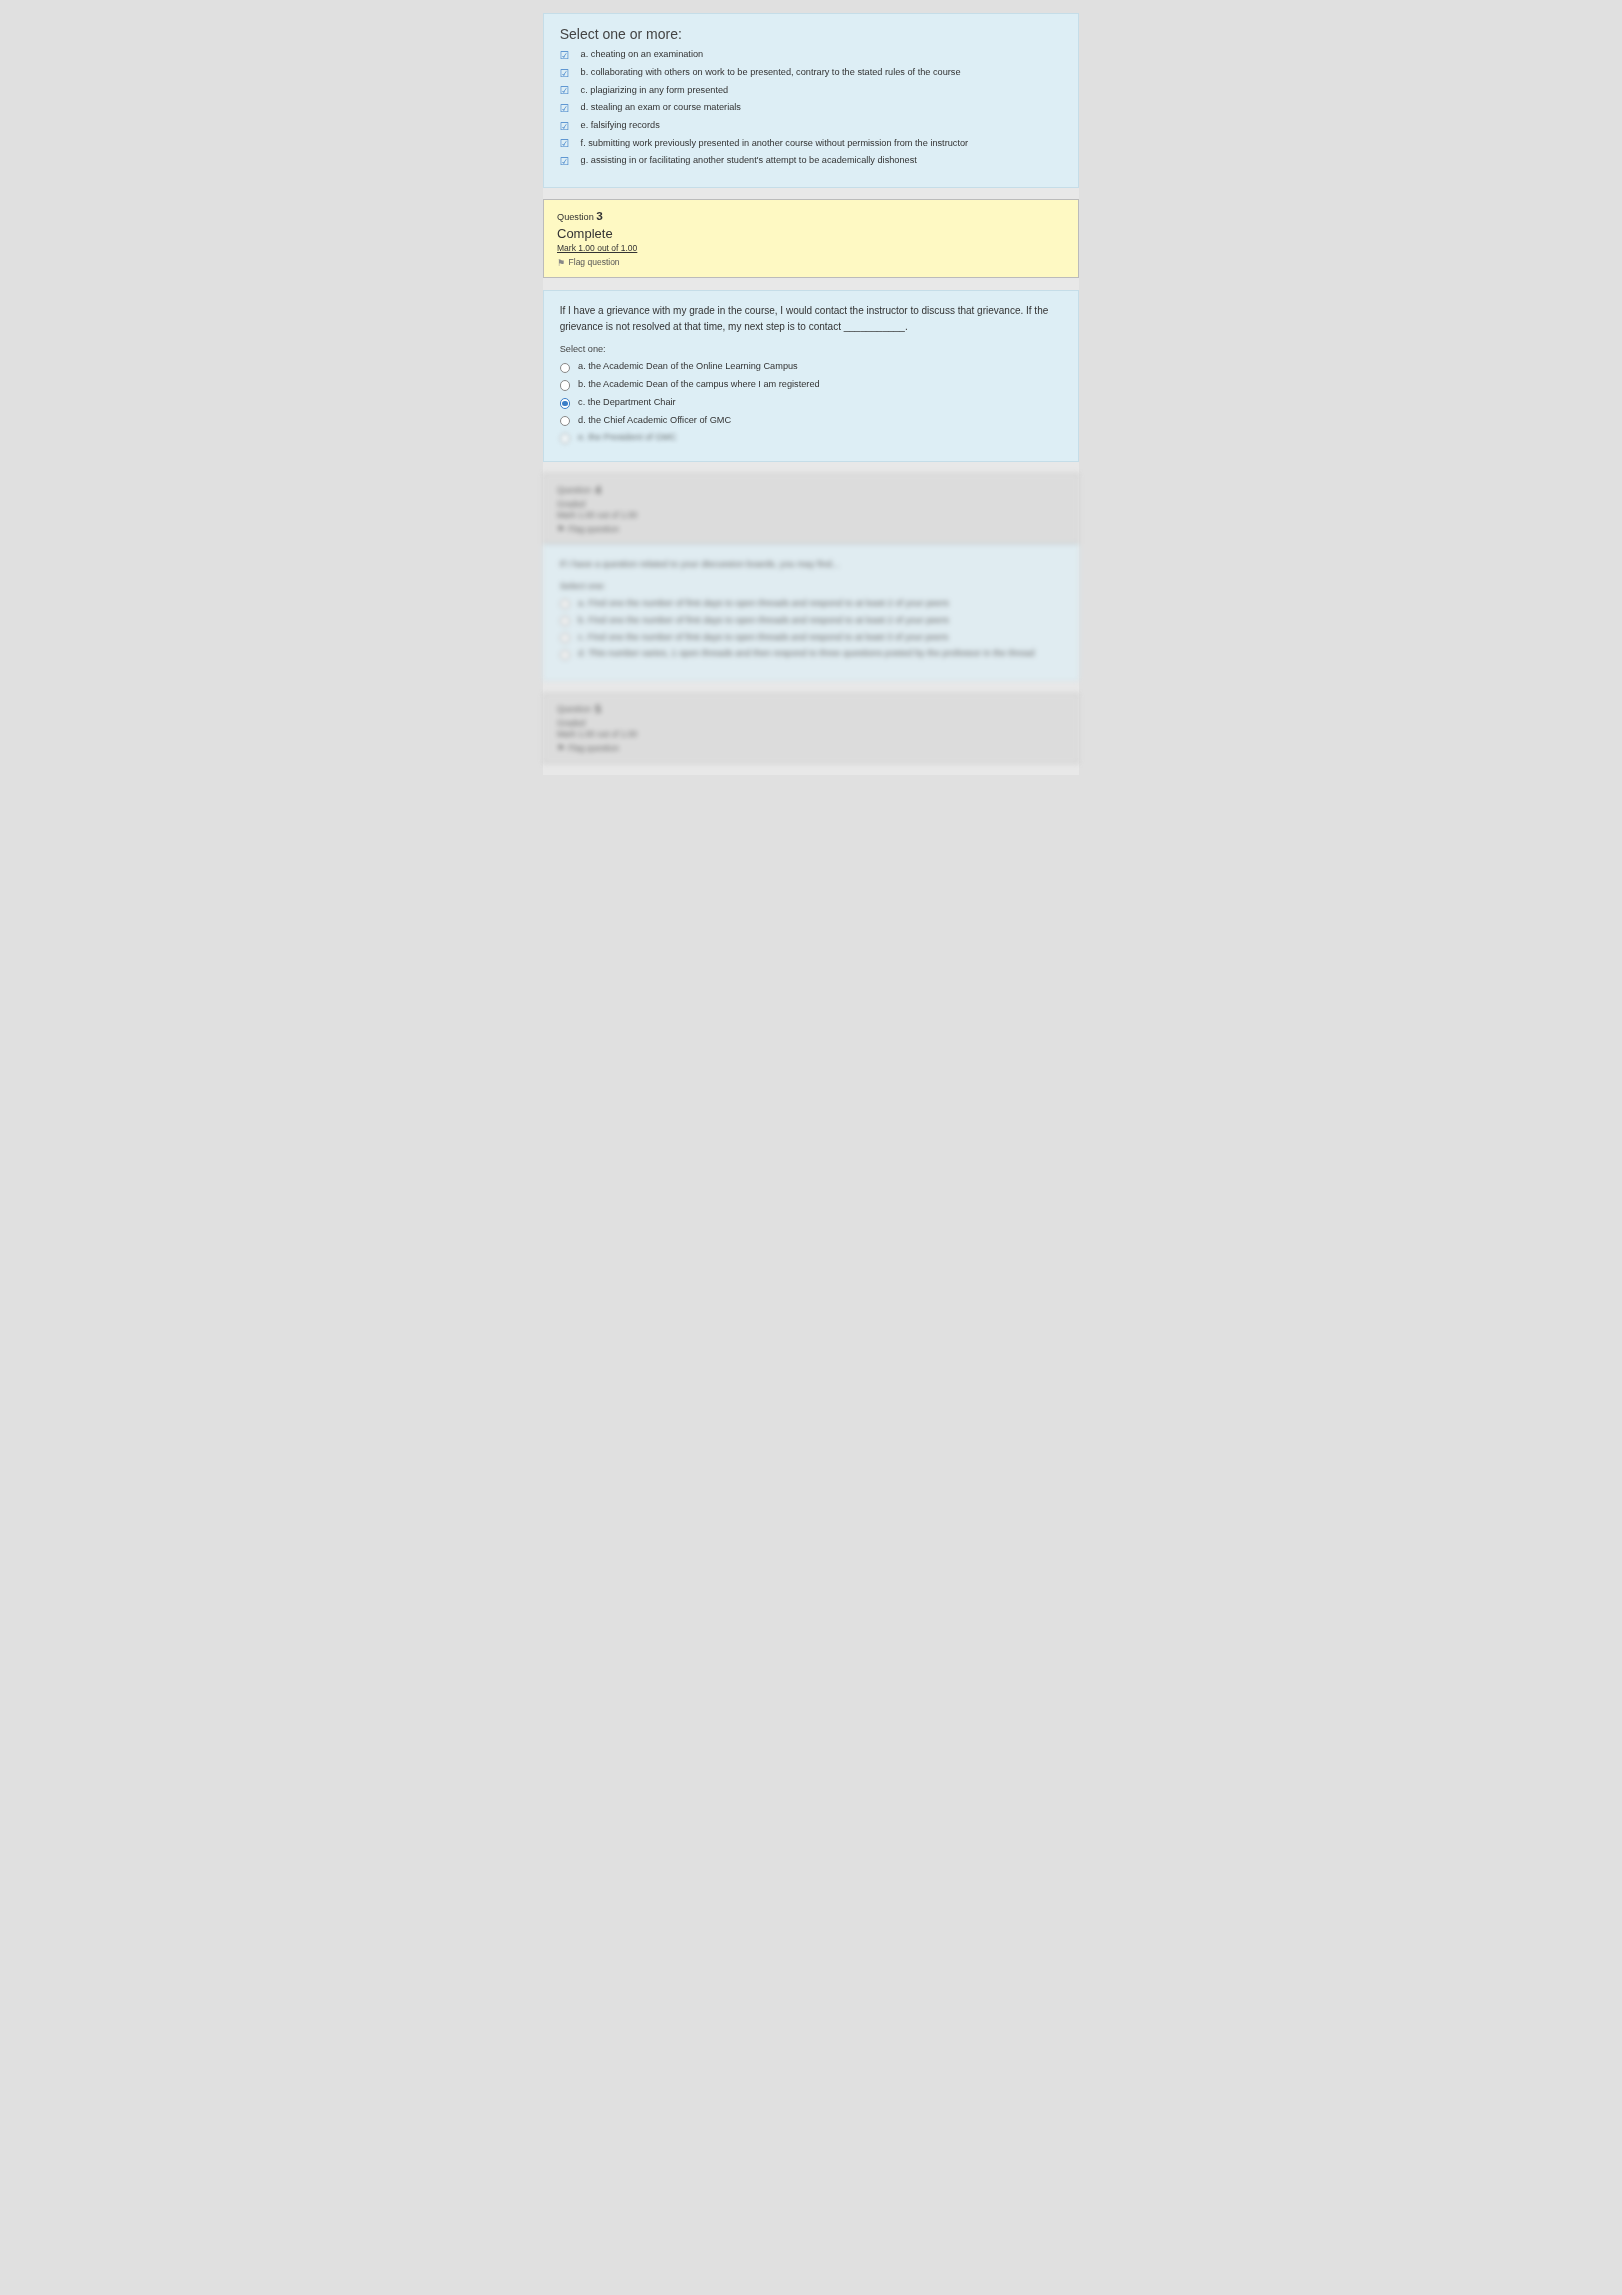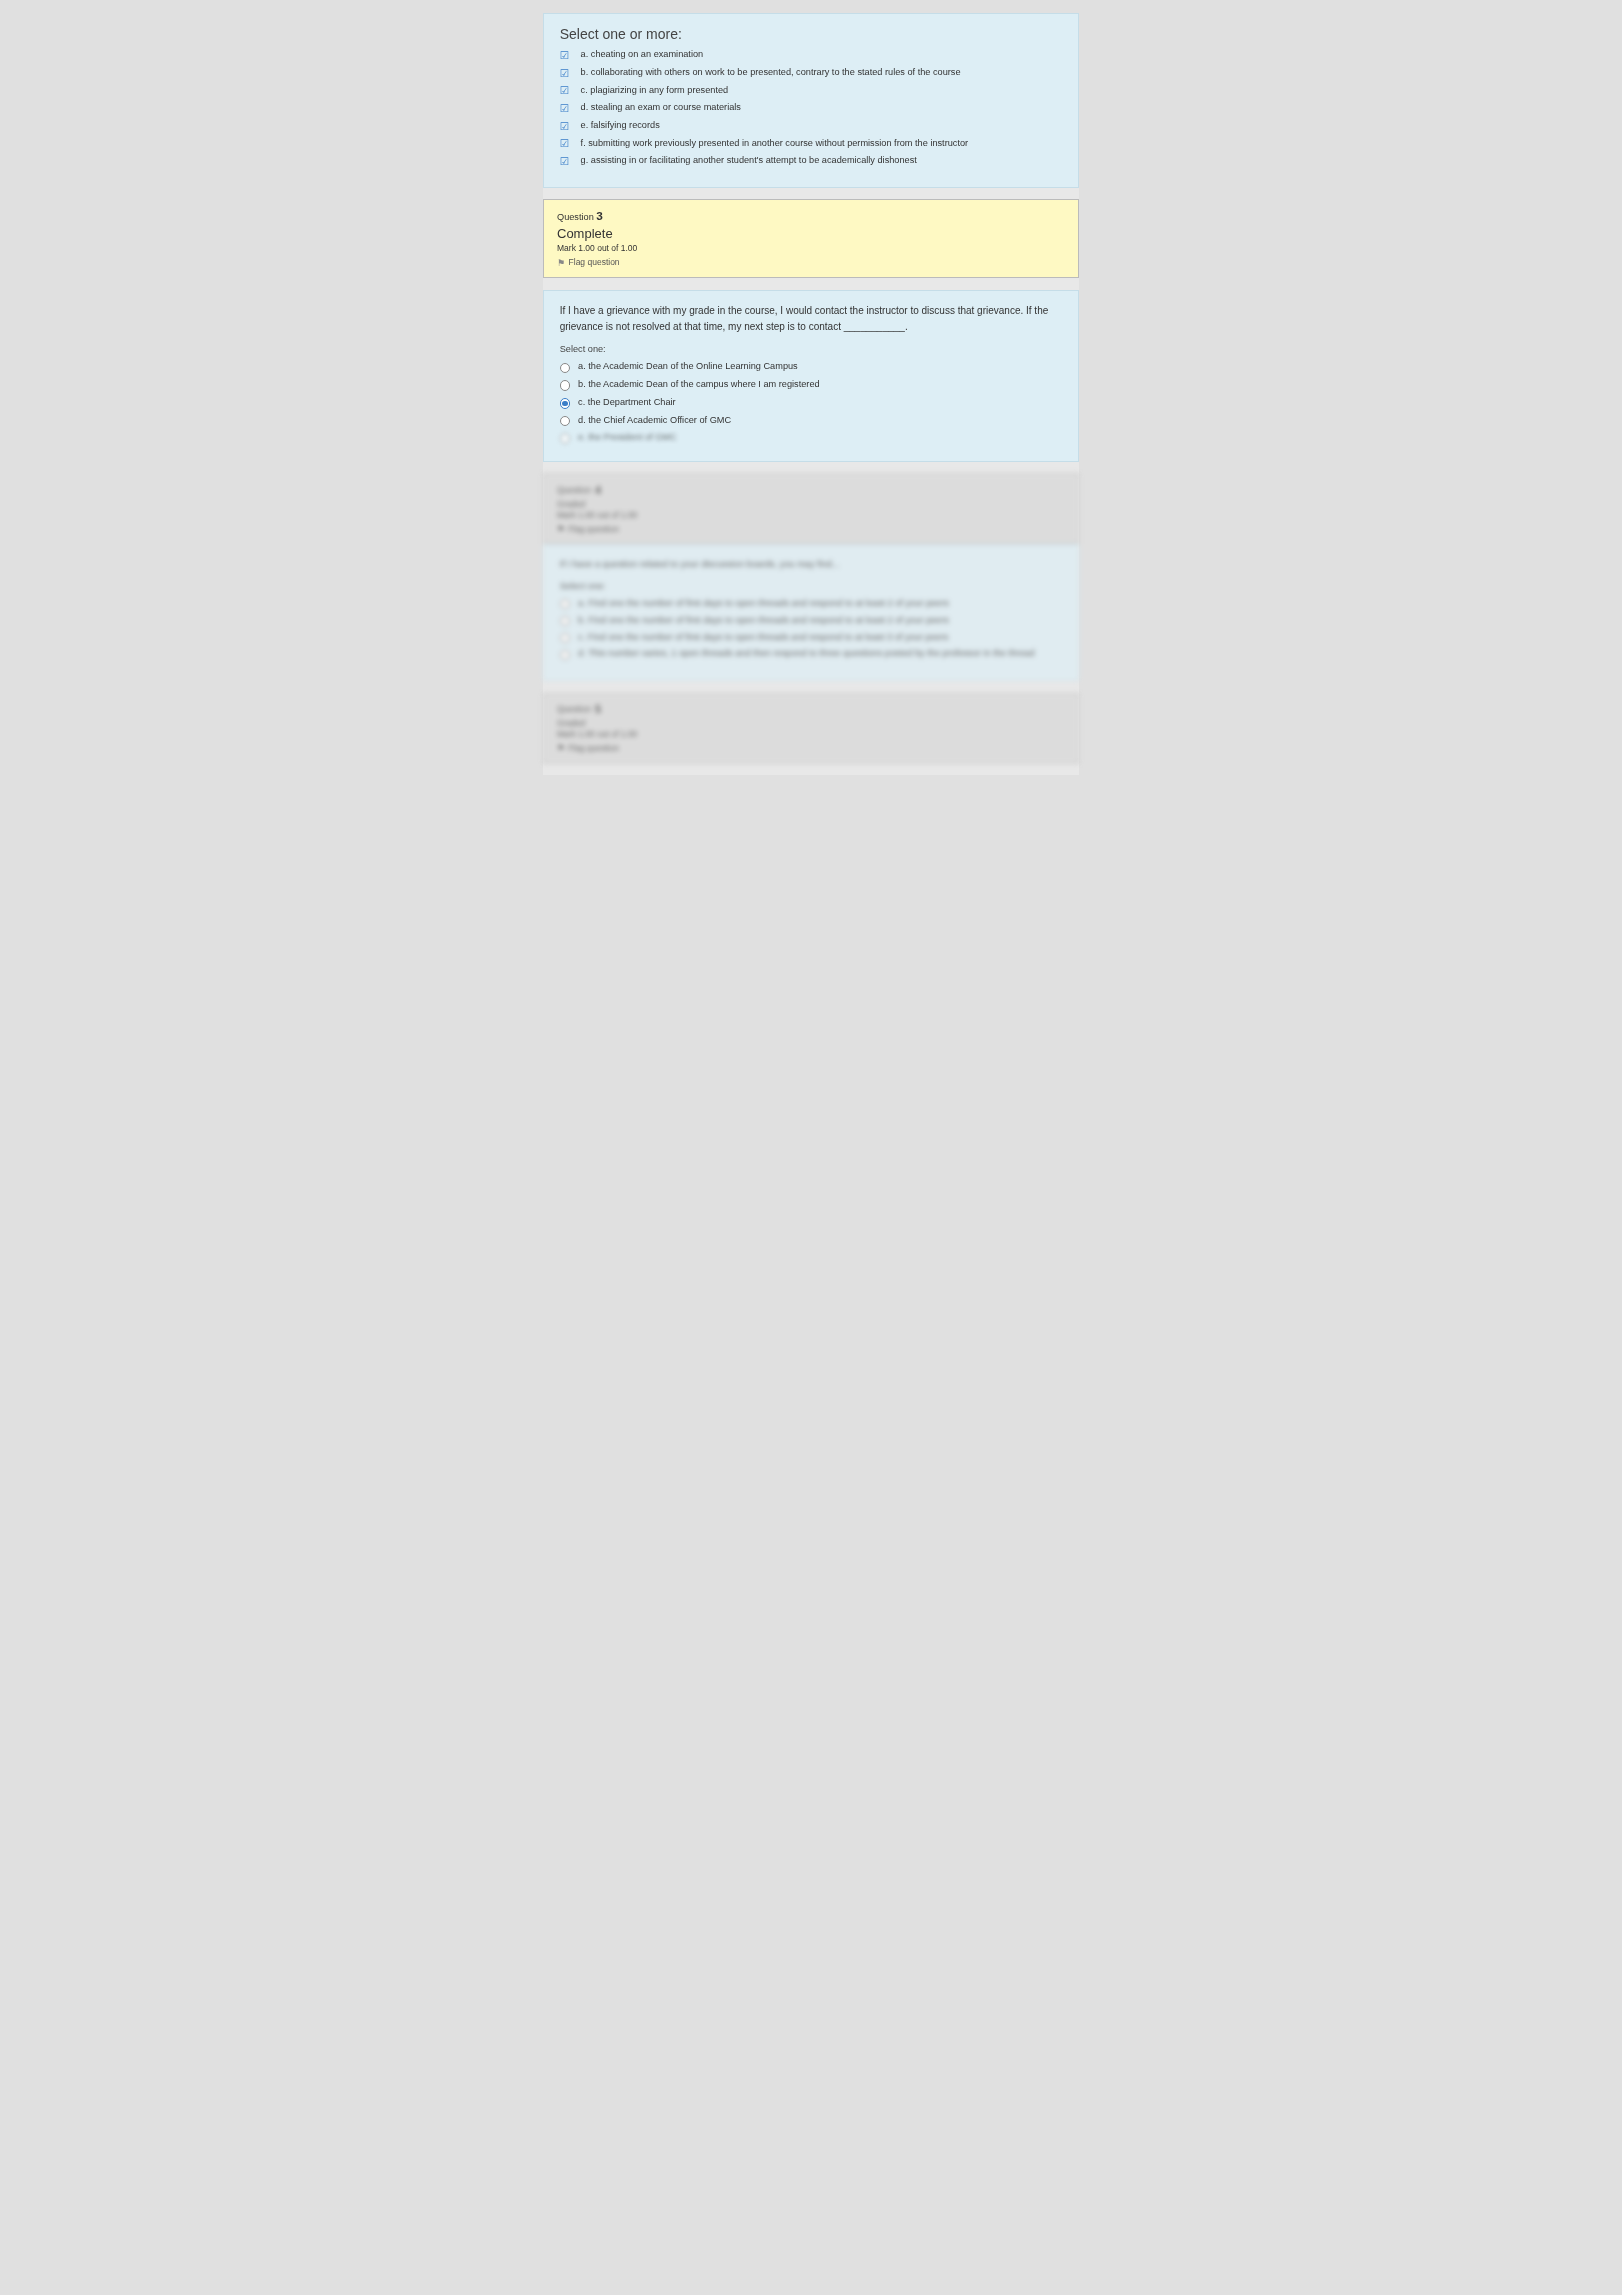--- a/index.html
+++ b/index.html
@@ -65,20 +65,21 @@
     }
     .question-info-block .status-text {
       font-size: 13px;
       color: #333;
       margin-bottom: 2px;
     }
     .question-info-block .mark-text {
       font-size: 8.5px;
       color: #333;
       margin-bottom: 3.9px;
+      text-decoration: underline;
     }
     .question-info-block .flag-question {
       display: flex;
       align-items: center;
       gap: 3.3px;
       font-size: 8.5px;
       color: #555;
       cursor: pointer;
     }
     .flag-icon {

